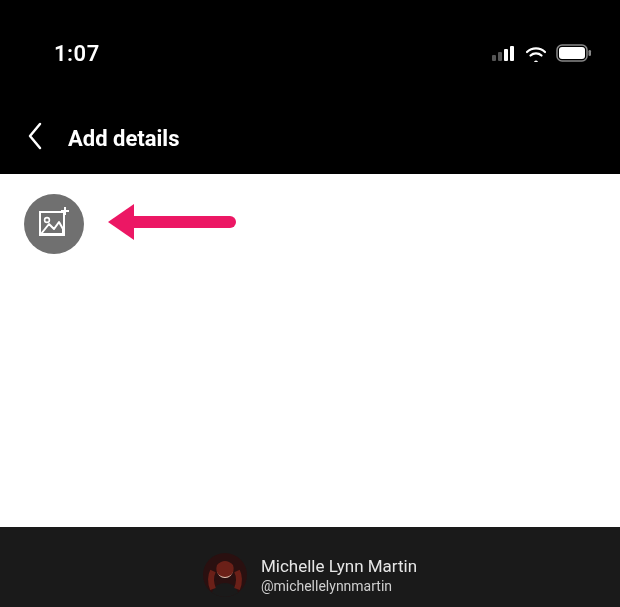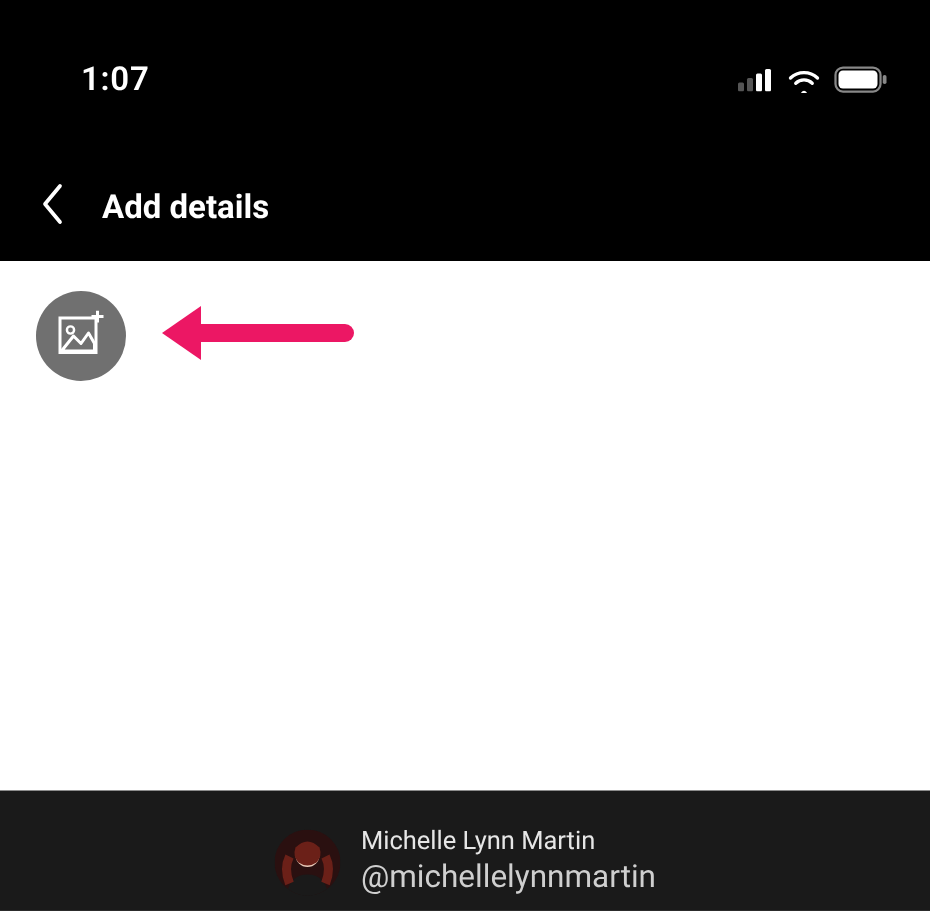--- a/index.html
+++ b/index.html
@@ -117,21 +117,21 @@
       overflow: hidden;
       flex-shrink: 0;
     }
     .user-info {
       display: flex;
       flex-direction: column;
       color: #e6e6e6;
       line-height: 1.3;
     }
     .user-name { font-size: 17px; font-weight: 400; }
-    .user-handle { font-size: 21px; color: #cfcfcf; }
+    .user-handle { font-size: 14px; color: #cfcfcf; }
   </style>
 </head>
 <body>
 
 <div class="phone-frame">
 
   <div class="status-bar">
     <div class="status-time">1:07</div>
     <div class="status-right">
       <span class="cellular">

